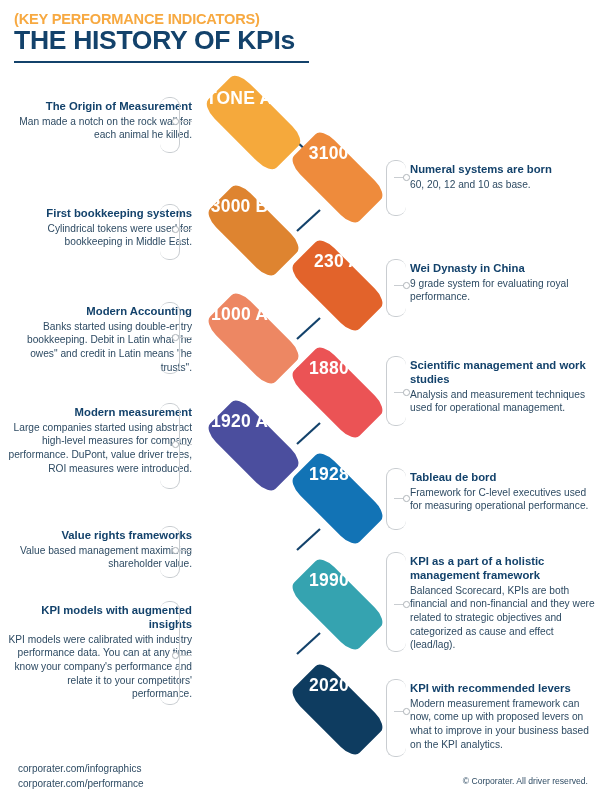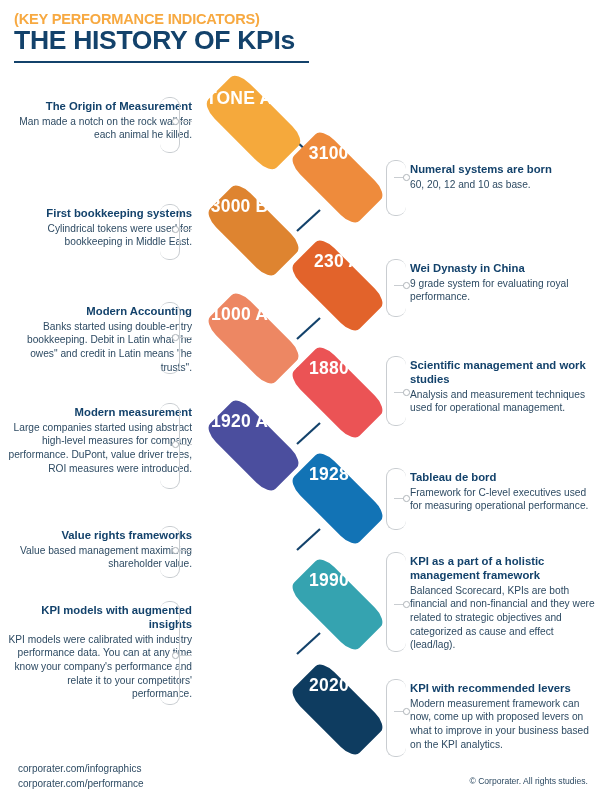--- a/index.html
+++ b/index.html
@@ -339,15 +339,15 @@
     <span class="body">Modern measurement framework can now, come up with proposed levers on what to improve in your business based on the KPI analytics.</span>
   </div>
   <div class="bracket r" style="left:386px; top:679px; width:20px; height:78px;"></div>
   <div class="stub" style="left:394px; top:711px; width:14px;"></div>
   <div class="dot" style="left:403px; top:708px;"></div>
 
   <div id="footer-left">
     <div>corporater.com/infographics</div>
     <div>corporater.com/performance</div>
   </div>
-  <div id="footer-right">© Corporater. All rights studies.</div>
+  <div id="footer-right">© Corporater. All driver reserved.</div>
 
 </div>
 
 </body></html>

